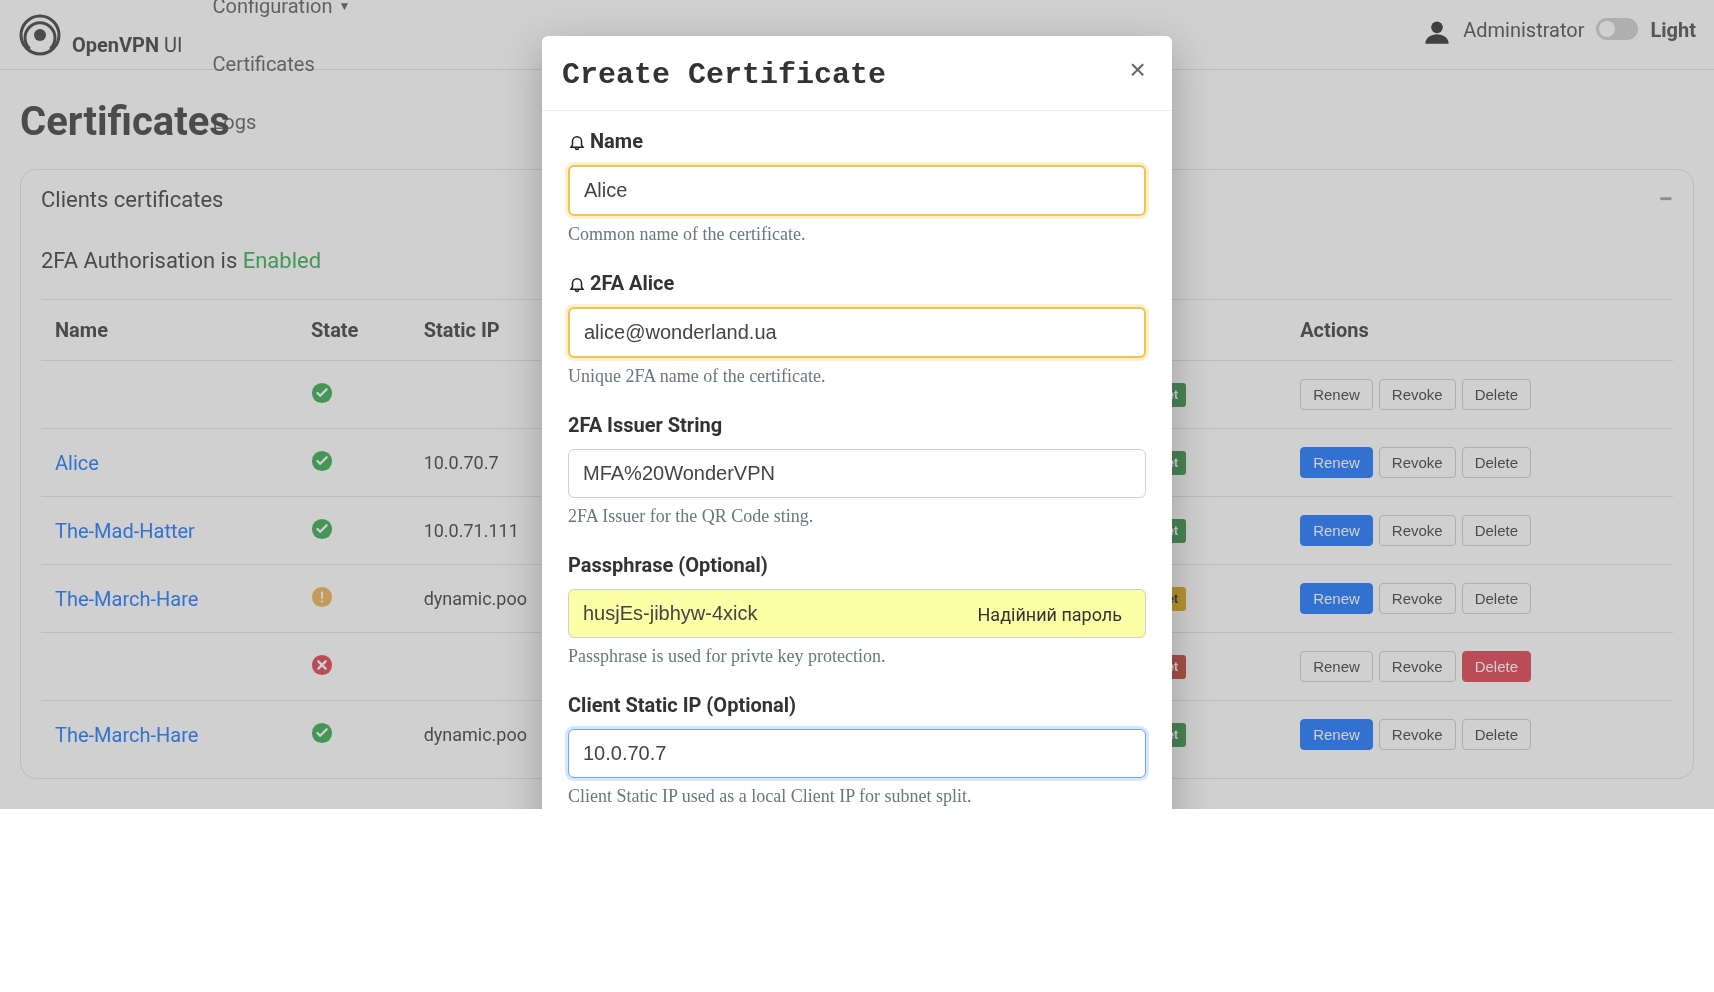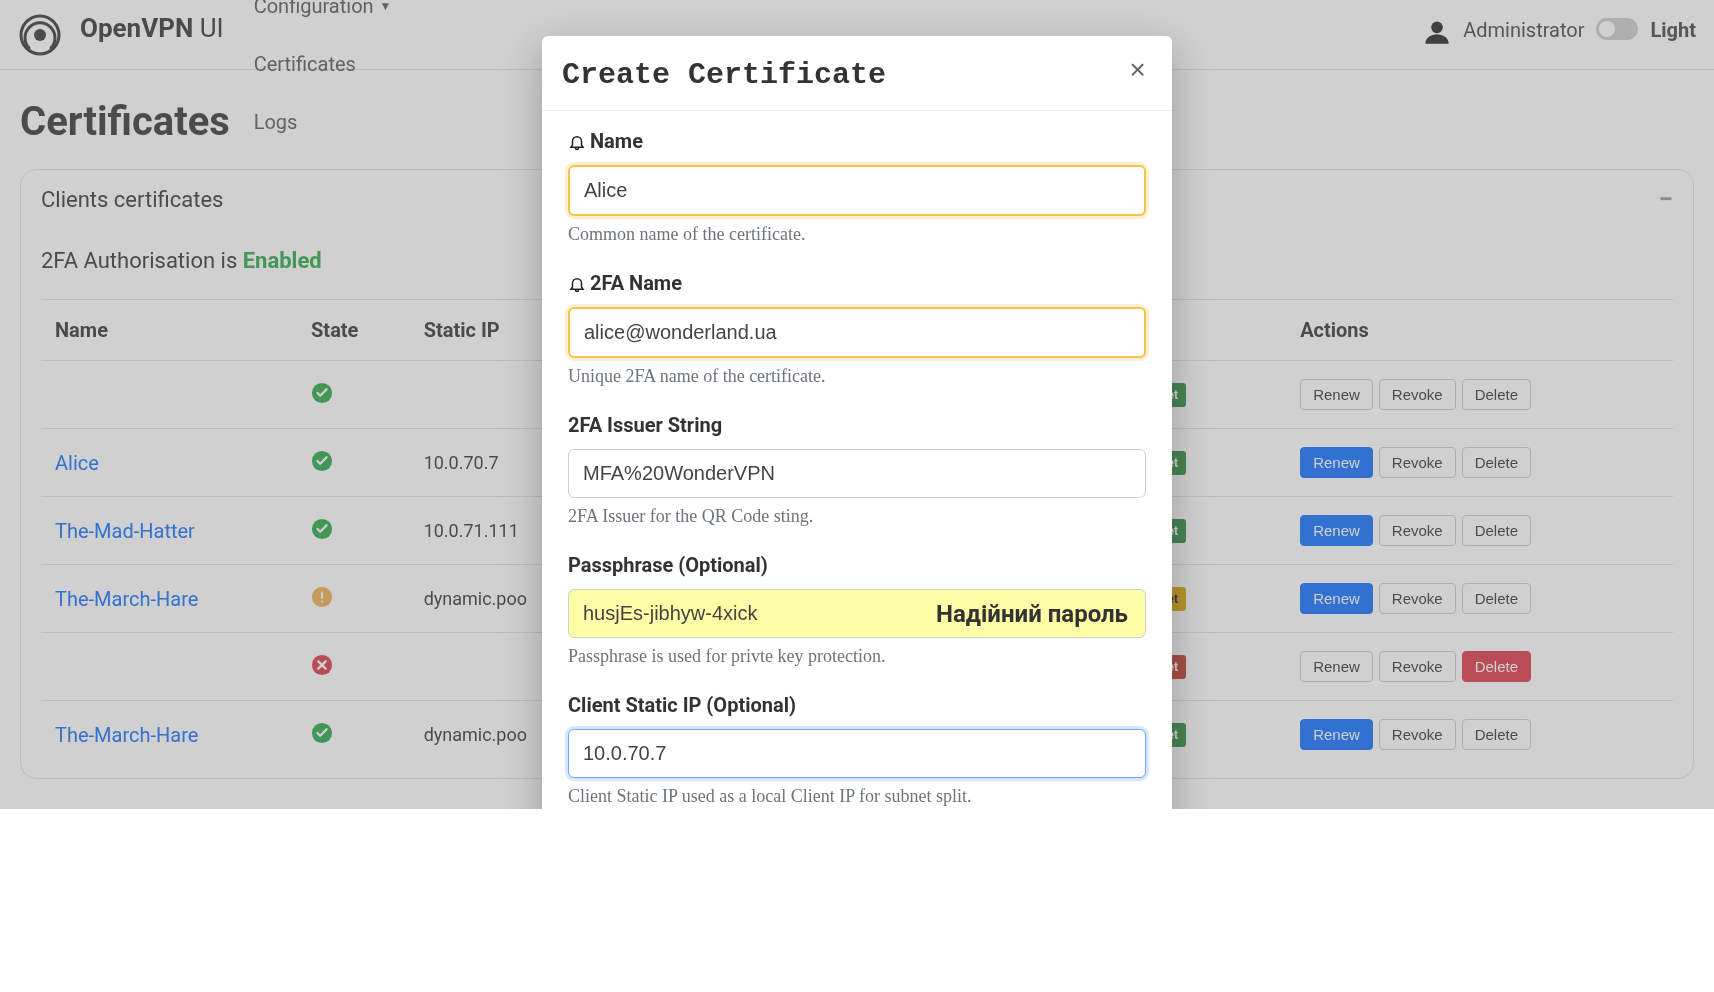--- a/index.html
+++ b/index.html
@@ -25,39 +25,39 @@
     position:relative;
   }
   
   .navbar {
     display:flex; align-items:center;
     border-bottom:1px solid var(--border);
     padding: 6px 18px;
     height:70px;
     gap:30px;
   }
-  .brand { display:flex; align-items:flex-start; gap:18px; font-size:26px; }
+  .brand { display:flex; align-items:flex-end; gap:10px; font-size:20px; }
   .brand strong { font-weight:700; }
   .logo { width:44px; height:44px; }
   .navlinks { display:flex; gap:34px; font-size:20px; color:#555;flex-direction:column; }
   .navlinks .item { display:flex; align-items:center; gap:6px; cursor:pointer;}
   .spacer { flex:1; }
   .user-area { display:flex; gap:12px; font-size:20px; color:#444;}
   .user-icon svg { width:28px; height:28px; }
   .toggle { width:42px; height:22px; border-radius:20px; background:#ccc; position:relative; }
   .toggle::after { content:""; position:absolute; left:3px; top:3px; width:16px; height:16px; border-radius:50%; background:#fff; }
   
   .page { padding: 10px 20px; }
   h1.page-title { font-size:40px; font-weight:700; margin:18px 0 24px 0;}
   .panel { border:1px solid var(--border); border-radius:16px; margin-bottom:20px; }
   .panel-header { display:flex; justify-content:space-between; align-items:center; padding:14px 20px; font-size:22px; }
   .panel-header .collapse-icon { font-size:26px; color:#999; cursor:pointer; font-weight:700;}
   .panel-body { padding: 6px 20px 10px 20px; }
   .auth-line { font-size:22px; margin:14px 0 26px 0; }
-  .auth-line .enabled { color:var(--green); font-weight:700; }
+  .auth-line .enabled { color:var(--green); font-weight:400; }
   table.certs { width:100%; border-collapse:collapse; }
   table.certs th, table.certs td { text-align:left; padding:18px 14px; border-top:1px solid var(--border); vertical-align:middle; }
   table.certs th { font-size:20px; font-weight:700; color:#333; }
   table.certs td.name a { color:var(--link); text-decoration:none; font-size:20px; }
   .state-icon { width:22px; height:22px; }
   .badge {
     display:inline-block; font-size:12px; font-weight:700; color:#fff;
     padding:5px 8px; border-radius:3px;
   }
   .badge.green  { background:#2e8b3e; }
@@ -90,22 +90,22 @@
   .form-input {
     width:100%; font-size:20px; padding:12px 14px; border:1px solid #cfcfcf; border-radius:6px;
     color:#444; background:#fff;
   }
   .form-input.highlight { border:2px solid #f3c449; box-shadow:0 0 0 3px rgba(243,196,73,0.25); }
   .form-input.focus-blue { border:1.5px solid #6aa8ff; box-shadow:0 0 0 3px rgba(90,160,255,0.25); }
   .form-input.pass { background:var(--yellow-fill); }
   .help { color:var(--muted); font-size:18px; margin-top:8px;font-family:Liberation Serif, serif; }
   .pass-wrap { position:relative; }
   .pass-strength {
-    position:absolute; right:18px; top:50%; transform:translateY(-50%);
-    font-size:24px; color:#333;font-weight:bold;
+    position:absolute; right:24px; top:50%; transform:translateY(-50%);
+    font-size:18px; color:#333;
   }
   .caret-down { font-size:12px; }
 </style>
 </head>
 <body>
 
 <div class="navbar">
   <div class="brand">
     <span class="logo">
       <svg viewBox="0 0 44 44" fill="none" stroke="#333" stroke-width="3">
@@ -300,21 +300,21 @@
     </div>
 
     <div class="form-group">
       <div class="form-label">
         <span class="bell">
           <svg viewBox="0 0 24 24" fill="none" stroke="#222" stroke-width="2">
               <path d="M18 16v-5a6 6 0 10-12 0v5l-2 3h16l-2-3z"></path>
               <path d="M10 20a2 2 0 004 0"></path>
             </svg>
         </span>
-        <span>2FA Name</span>
+        <span>2FA Alice</span>
       </div>
       <input class="form-input highlight" value="alice@wonderland.ua" style="">
       <div class="help">Unique 2FA name of the certificate.</div>
     </div>
 
     <div class="form-group">
       <div class="form-label">
         <span>2FA Issuer String</span>
       </div>
       <input class="form-input" value="MFA%20WonderVPN" style="">

